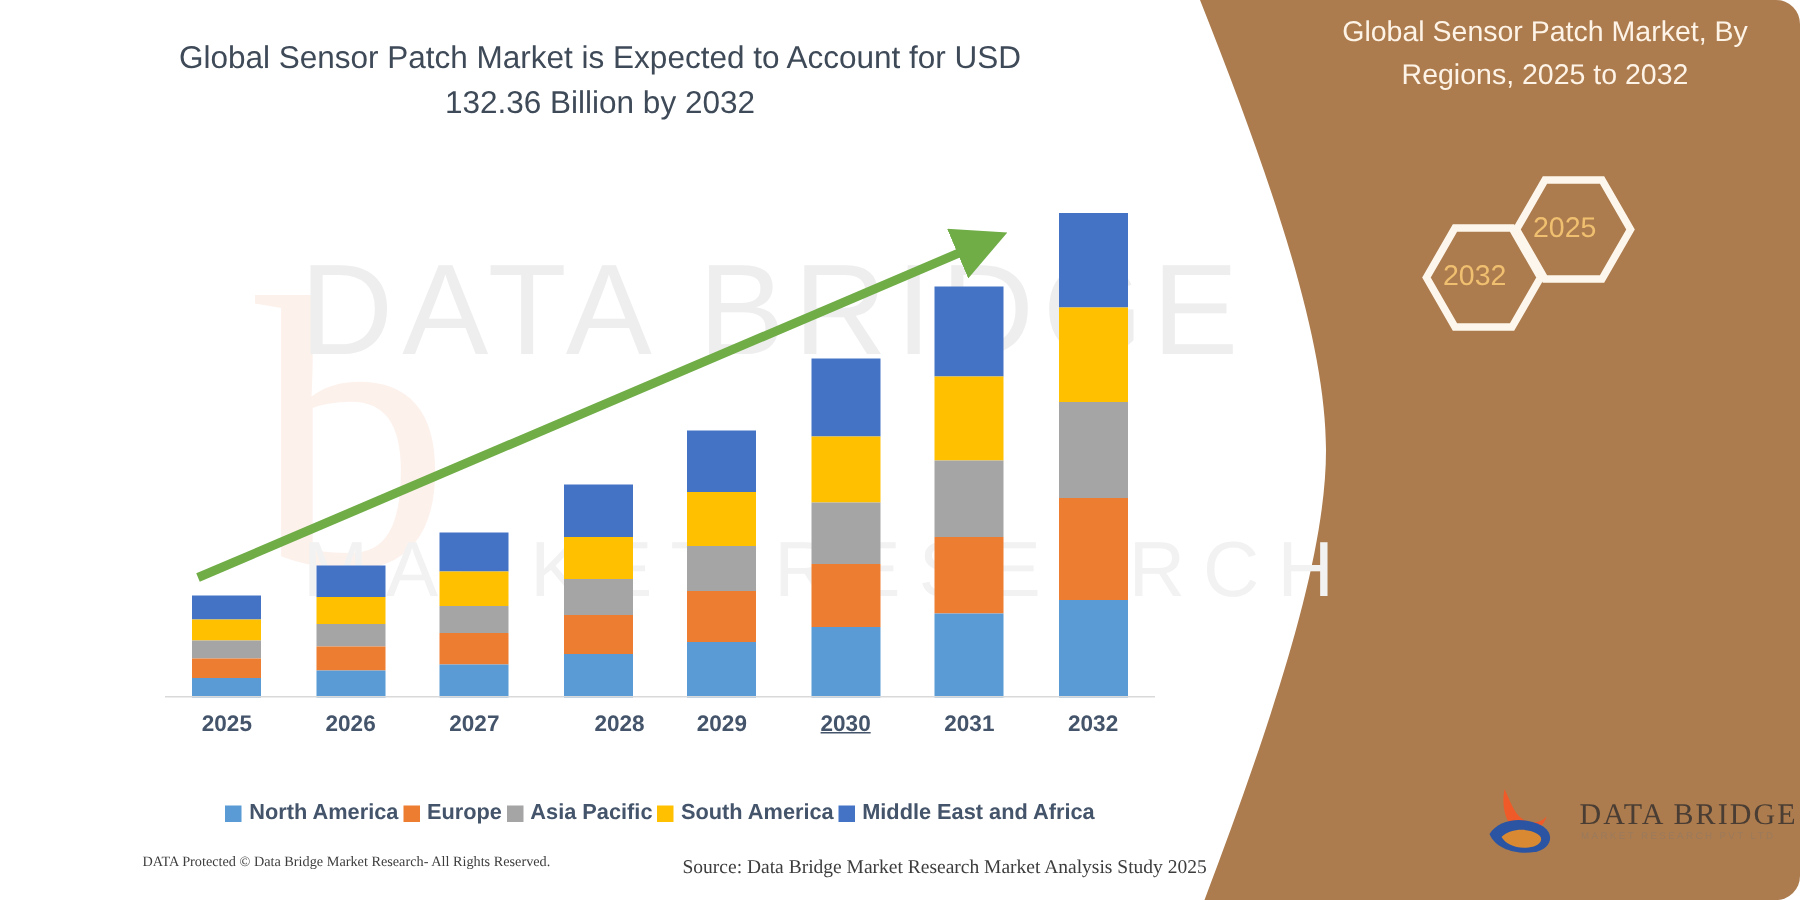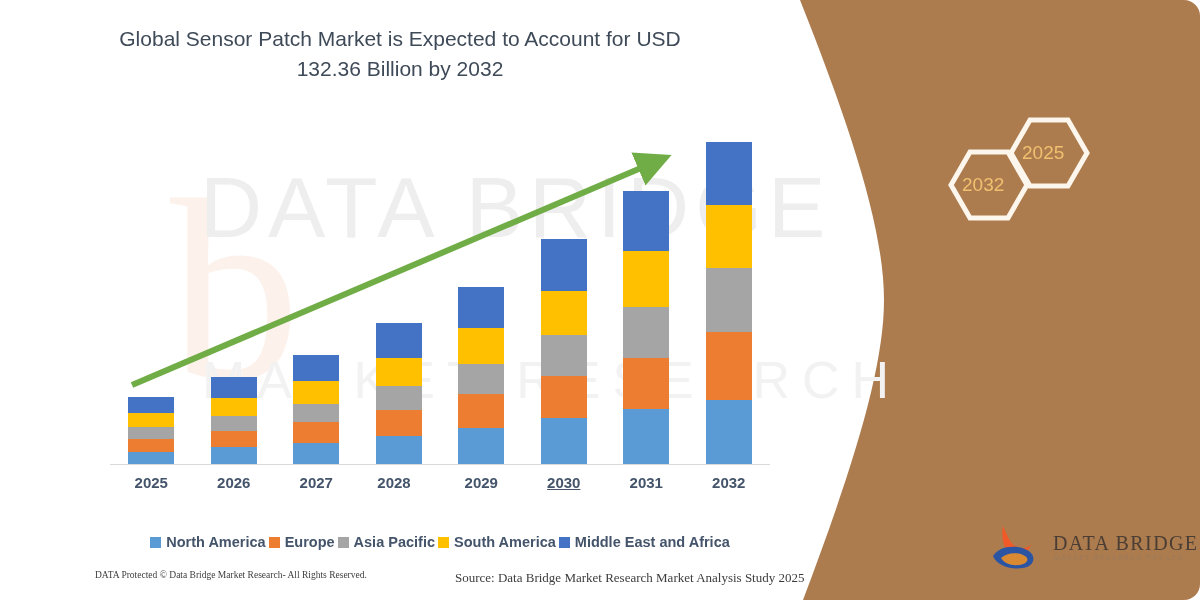--- a/index.html
+++ b/index.html
@@ -176,21 +176,21 @@
       </marker>
     </defs>
     <line x1="22" y1="245" x2="545" y2="22" stroke="#70AD47" stroke-width="6" marker-end="url(#arrowhead)"></line>
   </svg>
 
   <div class="axis-line"></div>
   <div class="xlabels" id="xlabels">
       <div class="xlabel" style="left: 1.25px;">2025</div>
       <div class="xlabel" style="left: 83.75px;">2026</div>
       <div class="xlabel" style="left: 166.25px;">2027</div>
-      <div class="xlabel" style="left: 244px;">2028</div>
+      <div class="xlabel" style="left: 263px;">2028</div>
       <div class="xlabel" style="left: 331.25px;">2029</div>
       <div class="xlabel" style="left: 413.75px; text-decoration: underline;">2030</div>
       <div class="xlabel" style="left: 496.25px;">2031</div>
       <div class="xlabel" style="left: 578.75px;">2032</div>
     </div>
 
   <div class="legend" id="legend">
       <div class="legend-item">
         <span class="legend-swatch" style="background: rgb(91, 155, 213);"></span>
         <span class="legend-label">North America</span>
@@ -209,20 +209,21 @@
       </div>
       <div class="legend-item">
         <span class="legend-swatch" style="background: rgb(68, 115, 197);"></span>
         <span class="legend-label">Middle East and Africa</span>
       </div>
     </div>
 
   <div class="footer-left">DATA Protected © Data Bridge Market Research- All Rights Reserved.</div>
   <div class="footer-right">Source: Data Bridge Market Research  Market Analysis Study 2025</div>
 
+  <div class="panel-title">Global Sensor Patch Market, By Regions, 2025 to 2032</div>
 
   <div class="hexwrap">
     <svg width="190" height="110" viewBox="0 0 190 110">
       <polygon points="100,8 138,8 157,41 138,74 100,74 81,41" fill="none" stroke="#fdf6ec" stroke-width="5"></polygon>
       <polygon points="40,40 78,40 97,73 78,106 40,106 21,73" fill="none" stroke="#fdf6ec" stroke-width="5"></polygon>
     </svg>
     <div class="hex-label" style="left:32px;top:62px;">2032</div>
     <div class="hex-label" style="left:92px;top:30px;">2025</div>
   </div>
 

